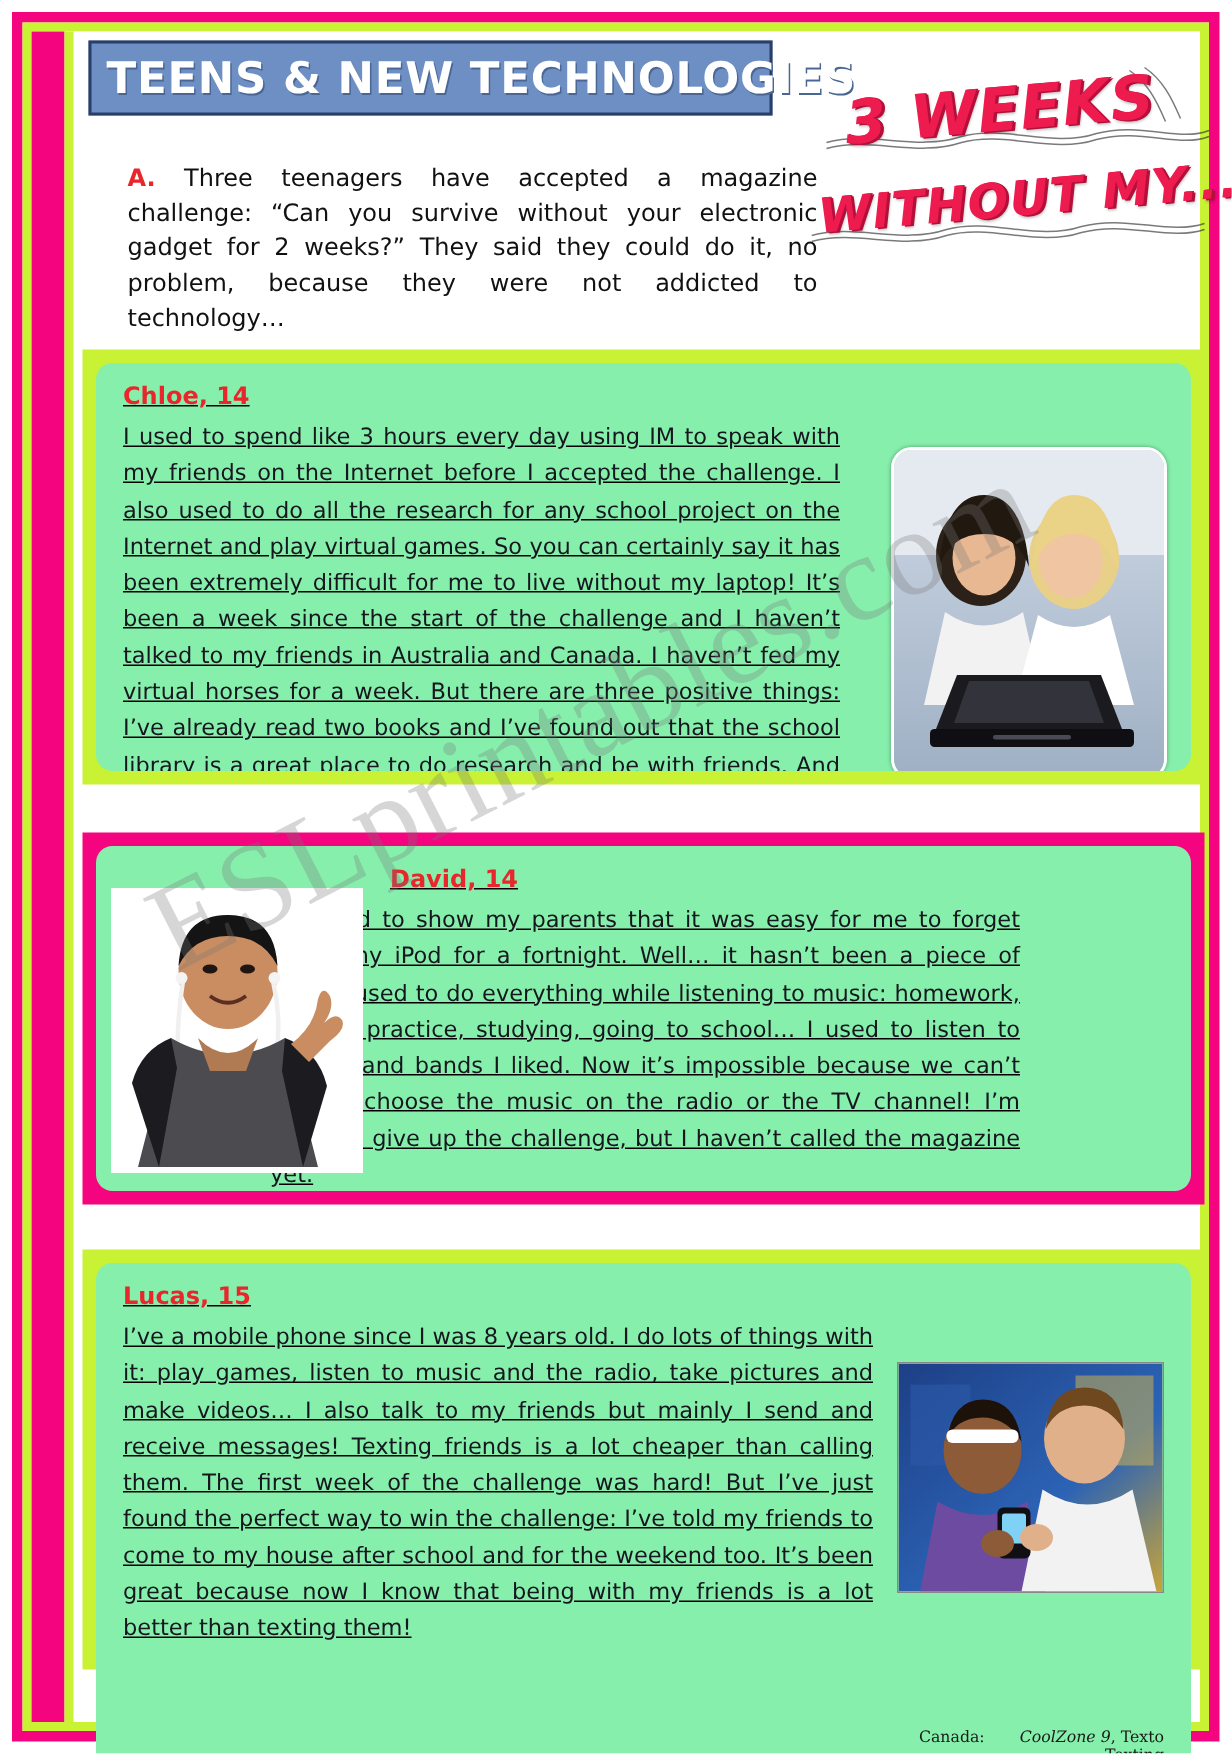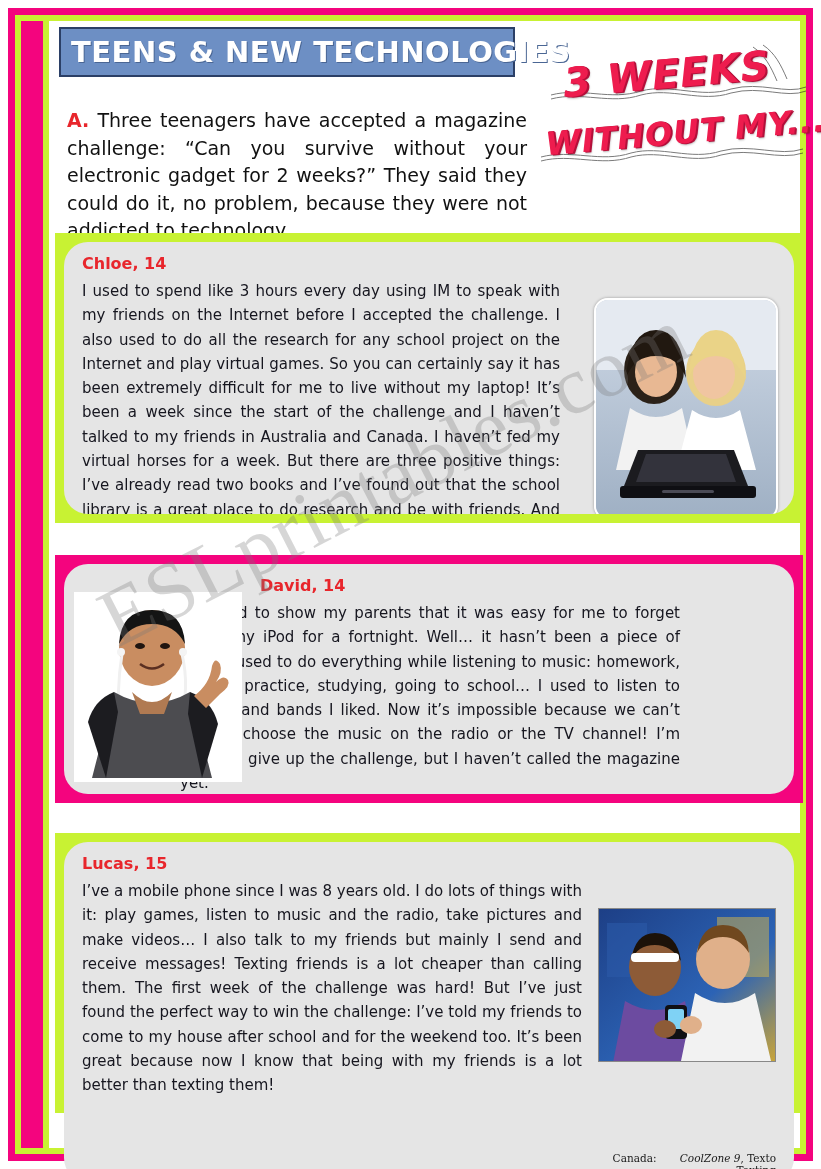--- a/index.html
+++ b/index.html
@@ -128,25 +128,25 @@
     transform: rotate(-5deg);
   }
   .wa-scribble {
     position: absolute;
     opacity: 0.75;
   }
 
   
   .intro {
     position: absolute;
-    left: 18px;
+    left: 36px;
     top: 86px;
     width: 460px;
     font-family: "DejaVu Sans", sans-serif;
-    font-size: 19px;
+    font-size: 16px;
     line-height: 1.45;
     color: #111111;
     text-align: justify;
   }
   .intro .marker {
     color: #e8262c;
     font-weight: bold;
   }
   .intro .body-text {
     color: #111111;
@@ -156,28 +156,29 @@
   .block {
     position: absolute;
     left: 6px;
     width: 748px;
     box-sizing: border-box;
     padding: 9px;
   }
   .block.green { background: #c8f233; }
   .block.pink { background: #f4047e; }
   .block .card {
-    background: #e5e5e5;
-    border-radius: 24px;
+    background: #86efac;
+    border-radius: 11px;
     box-sizing: border-box;
     position: relative;
     width: 100%;
     height: 100%;
     padding: 12px 18px 14px 18px;
     overflow: hidden;
+    text-decoration: underline;
   }
   .person-name {
     font-family: "DejaVu Sans", sans-serif;
     font-weight: bold;
     font-size: 16px;
     color: #e8262c;
     margin-bottom: 6px;
   }
   .person-name.indent { margin-left: 178px; }
   .person-text {

